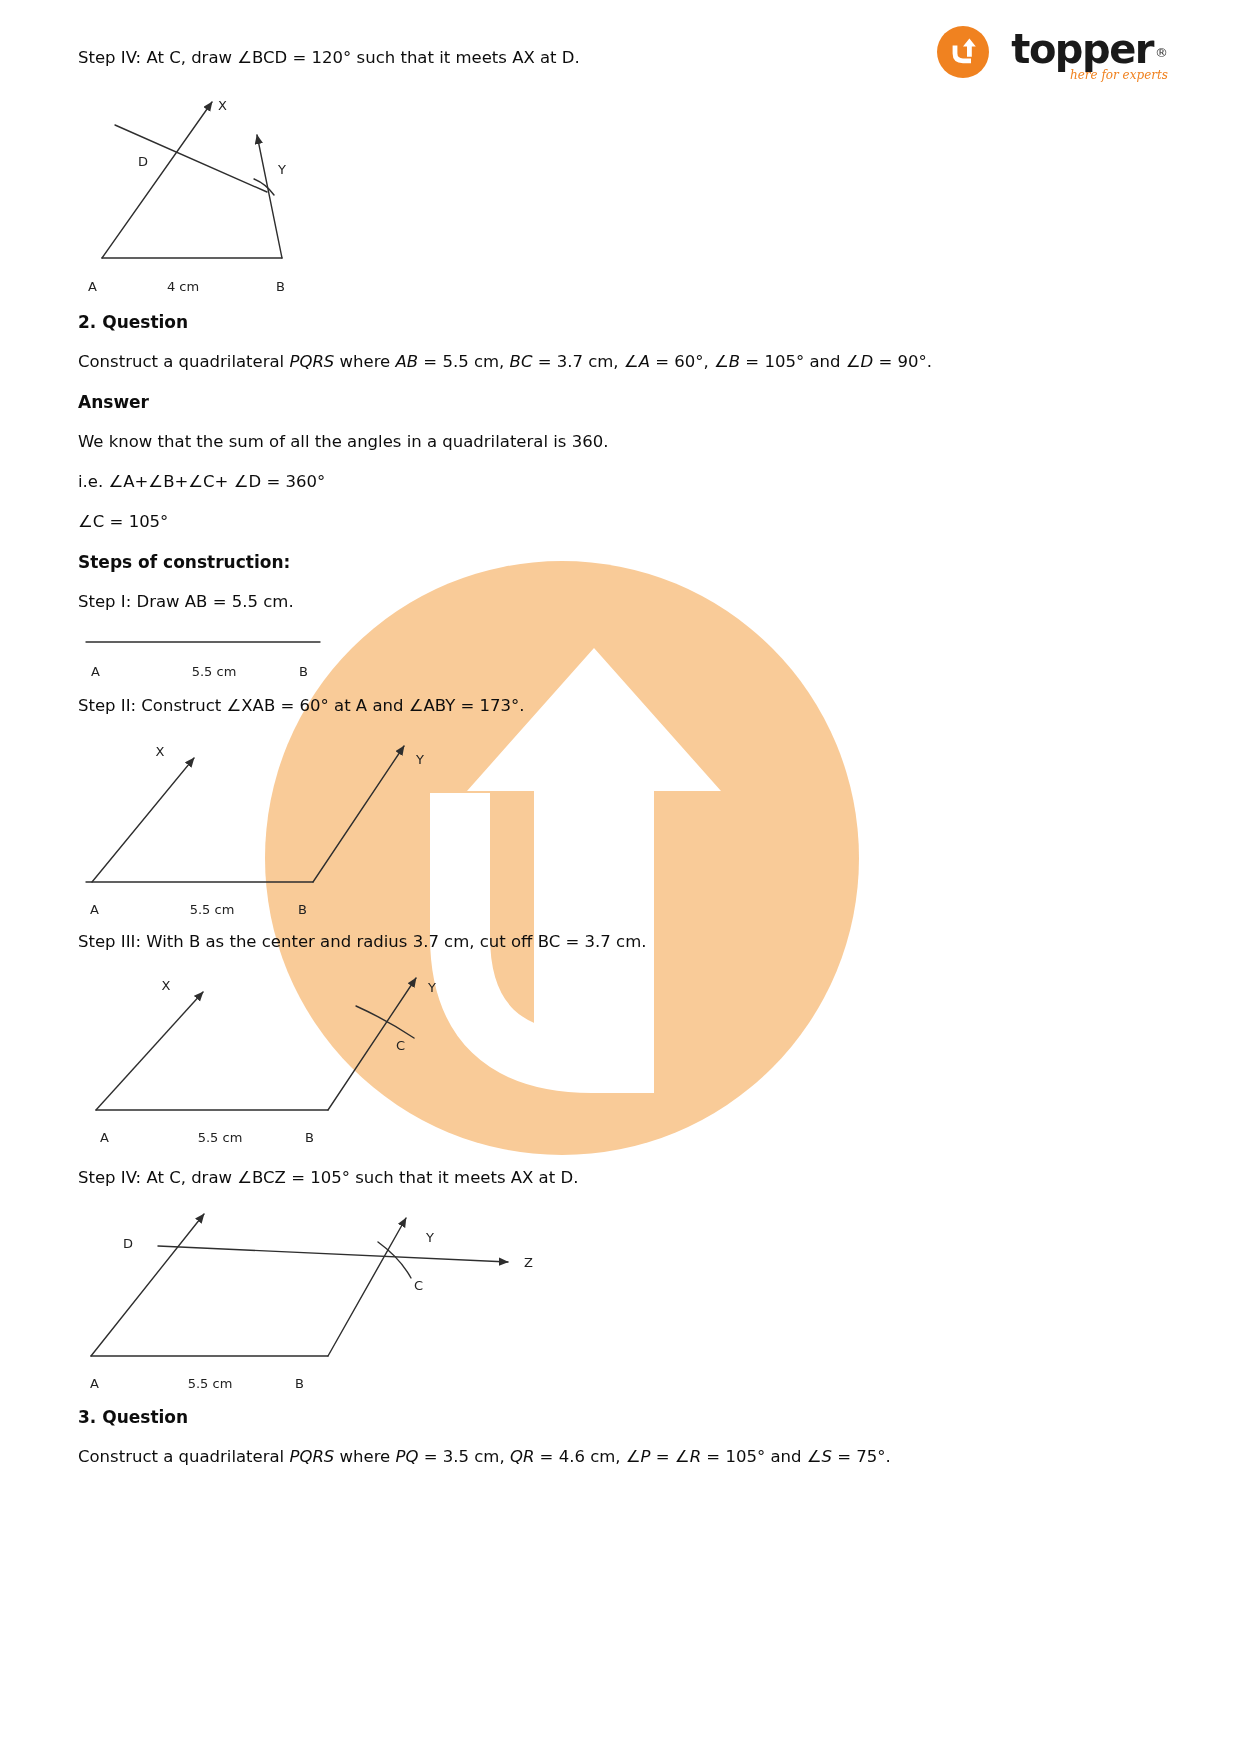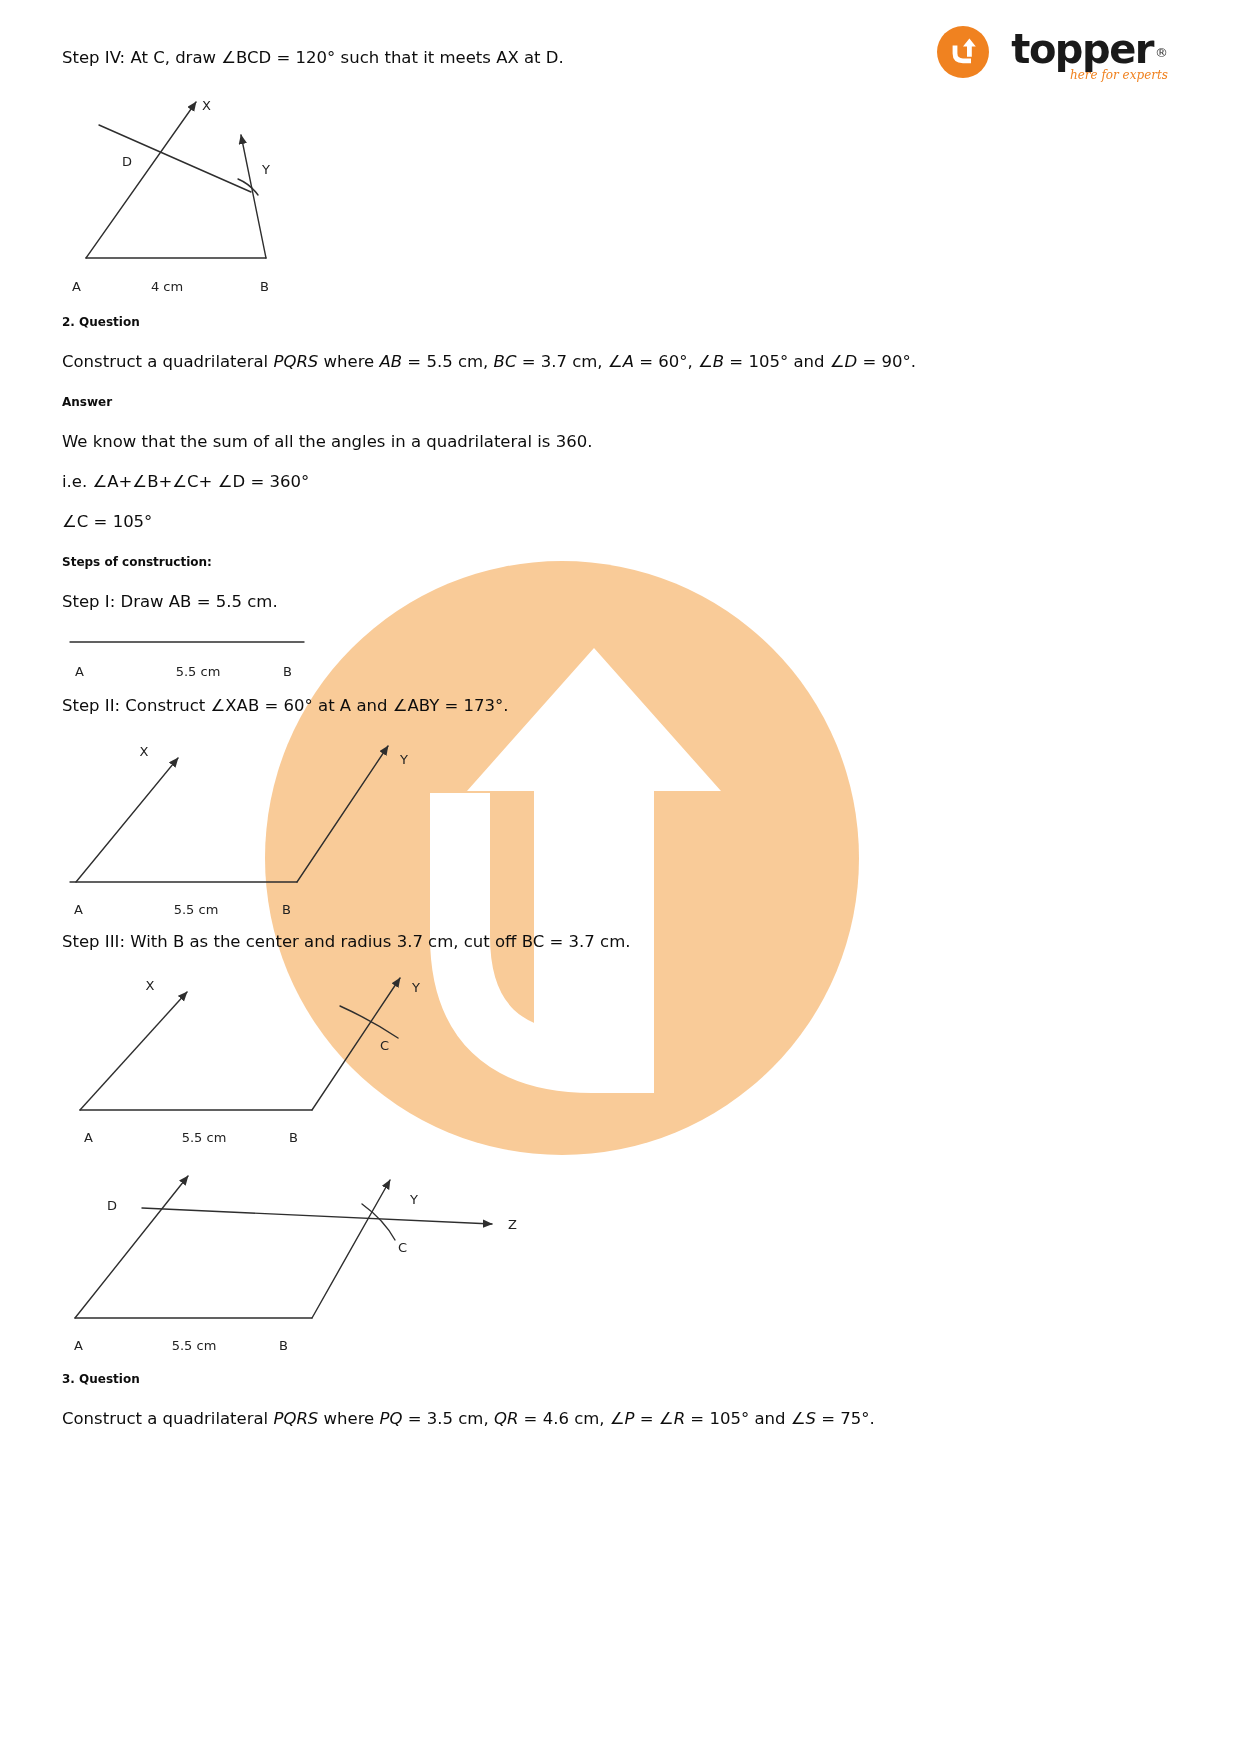--- a/index.html
+++ b/index.html
@@ -15,23 +15,23 @@
   .watermark { position: absolute; left: 262px; top: 558px; z-index: 0; }
 
   
   .brand { position: absolute; top: 26px; right: 72px; z-index: 2; display: flex; align-items: flex-start; gap: 22px; }
   .brand-circle { width: 52px; height: 52px; border-radius: 50%; background: #f08220; display: flex; align-items: center; justify-content: center; flex: 0 0 auto; }
   .brand-name { font-size: 40px; font-weight: 700; letter-spacing: -1.5px; color: #1a1a1a; line-height: 46px; }
   .brand-reg { font-size: 13px; font-weight: 400; vertical-align: super; color: #333; margin-left: 2px; }
   .brand-tagline { font-family: "DejaVu Serif", serif; font-style: italic; font-size: 12px; color: #f08220; text-align: right; margin-top: -4px; }
 
   
-  .content { position: relative; z-index: 1; padding: 46px 70px 0 62px; }
+  .content { position: relative; z-index: 1; padding: 46px 70px 0 78px; }
   p.body { font-size: 16.5px; line-height: 24px; margin: 0 0 16px; color: #0d0d0d; white-space: nowrap; }
-  h2.h { font-size: 12px; line-height: 24px; font-weight: 700; margin: 0 0 16px; color: #0d0d0d; }
+  h2.h { font-size: 17px; line-height: 24px; font-weight: 700; margin: 0 0 16px; color: #0d0d0d; }
   .it { font-style: italic; }
 
   
   svg.diagram { display: block; }
   .diagram line, .diagram path.geo { stroke: #2e2e2e; stroke-width: 1.4; fill: none; stroke-linecap: round; }
   .diagram text { fill: #222; font-size: 13px; font-family: "DejaVu Sans", sans-serif; }
   .d1 { margin: 12px 0 4px; }
   .d2 { margin: 8px 0 8px; }
   .d3 { margin: 8px 0 4px; }
   .d4 { margin: 6px 0 4px; }
@@ -133,20 +133,21 @@
       <line x1="250" y1="140" x2="338" y2="8" marker-end="url(#ar4)"></line>
       <path class="geo" d="M 278 36 Q 309 50 336 68"></path>
       <text x="88" y="20" text-anchor="middle">X</text>
       <text x="350" y="22">Y</text>
       <text x="318" y="80">C</text>
       <text x="22" y="172">A</text>
       <text x="142" y="172" text-anchor="middle">5.5 cm</text>
       <text x="227" y="172">B</text>
     </svg>
 
+    <p class="body">Step IV: At C, draw ∠BCZ = 105° such that it meets AX at D.</p>
 
     <svg class="diagram d5" width="520" height="195" viewBox="0 0 520 195">
       <defs>
           <marker id="ar5" markerWidth="9" markerHeight="8" refX="6.5" refY="3" orient="auto">
             <path d="M0,0 L7,3 L0,6 Z" fill="#2e2e2e"></path>
           </marker>
         </defs>
       <line x1="13" y1="150" x2="250" y2="150"></line>
       <line x1="13" y1="150" x2="126" y2="8" marker-end="url(#ar5)"></line>
       <line x1="250" y1="150" x2="328" y2="12" marker-end="url(#ar5)"></line>

